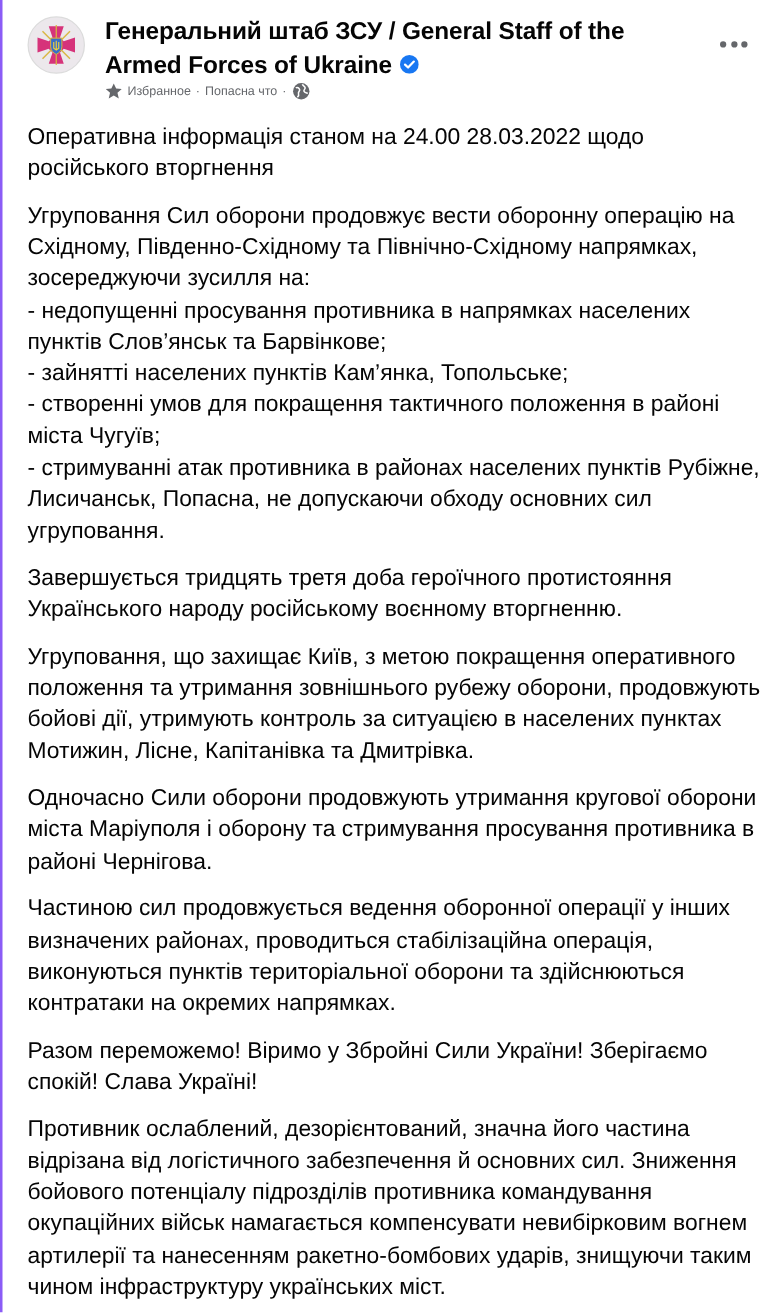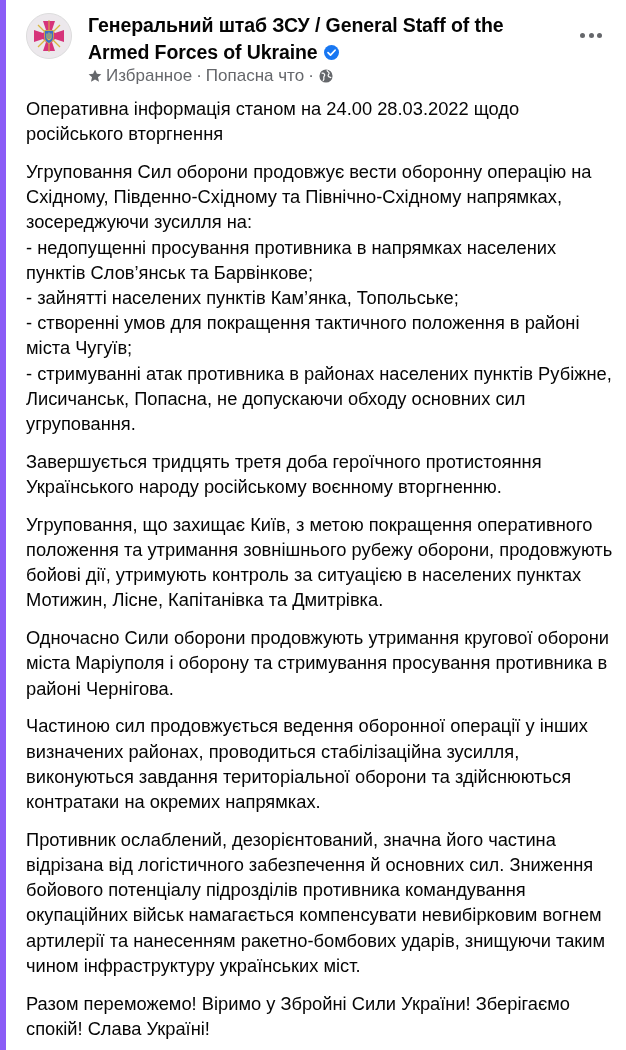--- a/index.html
+++ b/index.html
@@ -6,38 +6,38 @@
   body {
     width:626px; height:1050px; overflow:hidden;
     background:#ffffff;
     font-family:"Liberation Sans", "DejaVu Sans", sans-serif;
     color:#050505;
   }
   .card {
     position:relative;
     width:626px; height:1050px;
     box-sizing:border-box;
-    border-left:6px solid #8b5cf6;
+    border-left:2px solid #8b5cf6;
     background:#fff;
   }
   .header { position:absolute; left:0; top:0; width:626px; height:95px; }
   .avatar {
     position:absolute; left:20px; top:13px; width:44px; height:44px;
     border-radius:50%; background:#e9e6ea; overflow:hidden;
     border:1px solid #dcdcdc;
   }
   .title {
     position:absolute; left:82px; top:12px; width:470px;
     font-size:19.5px; font-weight:bold; line-height:27px; color:#050505;
     letter-spacing:-0.1px;
   }
   .verified { display:inline-block; width:15px; height:15px; vertical-align:-1px; margin-left:6px; }
   .meta {
     position:absolute; left:82px; top:66px;
-    font-size:17px; color:#65676b; display:flex; align-items:center;
+    font-size:10px; color:#65676b; display:flex; align-items:center;
   }
   .meta .star { width:14px; height:14px; margin-right:4px; }
   .meta .sep { margin:0 4px; }
   .meta .globe { width:14px; height:14px; margin-left:1px; }
   .more {
     position:absolute; left:574px; top:30px; width:22px; height:10px;
     display:flex; justify-content:space-between; align-items:center; cursor:pointer;
   }
   .more span { width:5px; height:5px; border-radius:50%; background:#65676b; display:block; }
   .body {
@@ -97,18 +97,18 @@
   <div class="body">
     <p>Оперативна інформація станом на 24.00 28.03.2022 щодо російського вторгнення</p>
     <p>Угруповання Сил оборони продовжує вести оборонну операцію на Східному, Південно-Східному та Північно-Східному напрямках, зосереджуючи зусилля на:
 - недопущенні просування противника в напрямках населених пунктів Слов’янськ та Барвінкове;
 - зайнятті населених пунктів Кам’янка, Топольське;
 - створенні умов для покращення тактичного положення в районі міста Чугуїв;
 - стримуванні атак противника в районах населених пунктів Рубіжне, Лисичанськ, Попасна, не допускаючи обходу основних сил угруповання.</p>
     <p>Завершується тридцять третя доба героїчного протистояння Українського народу російському воєнному вторгненню.</p>
     <p>Угруповання, що захищає Київ, з метою покращення оперативного положення та утримання зовнішнього рубежу оборони, продовжують бойові дії, утримують контроль за ситуацією в населених пунктах Мотижин, Лісне, Капітанівка та Дмитрівка.</p>
     <p>Одночасно Сили оборони продовжують утримання кругової оборони міста Маріуполя і оборону та стримування просування противника в районі Чернігова.</p>
-    <p>Частиною сил продовжується ведення оборонної операції у інших визначених районах, проводиться стабілізаційна зусилля, виконуються завдання територіальної оборони та здійснюються контратаки на окремих напрямках.</p>
+    <p>Частиною сил продовжується ведення оборонної операції у інших визначених районах, проводиться стабілізаційна операція, виконуються пунктів територіальної оборони та здійснюються контратаки на окремих напрямках.</p>
+    <p>Разом переможемо! Віримо у Збройні Сили України! Зберігаємо спокій! Слава Україні!</p>
     <p>Противник ослаблений, дезорієнтований, значна його частина відрізана від логістичного забезпечення й основних сил. Зниження бойового потенціалу підрозділів противника командування окупаційних військ намагається компенсувати невибірковим вогнем артилерії та нанесенням ракетно-бомбових ударів, знищуючи таким чином інфраструктуру українських міст.</p>
-    <p>Разом переможемо! Віримо у Збройні Сили України! Зберігаємо спокій! Слава Україні!</p>
 
   </div>
 </div>
 
 </body></html>

